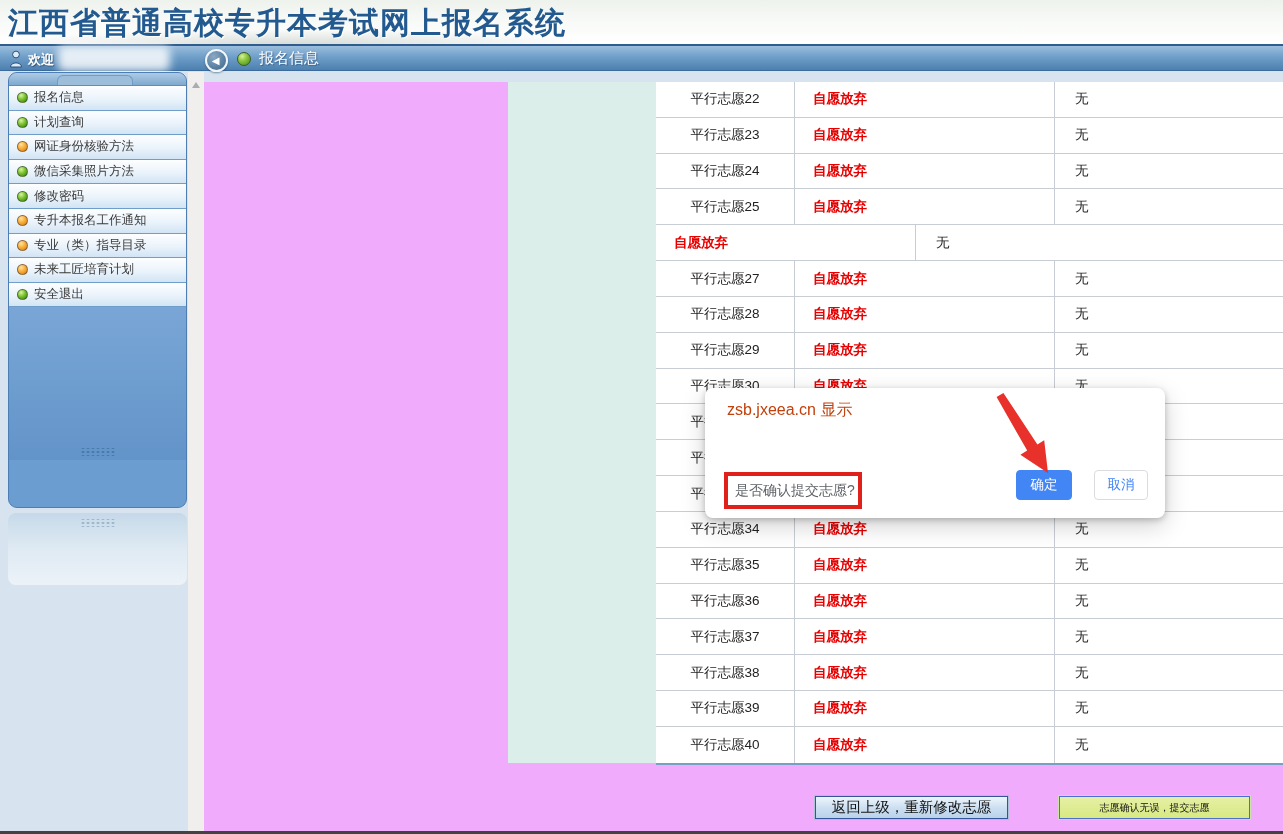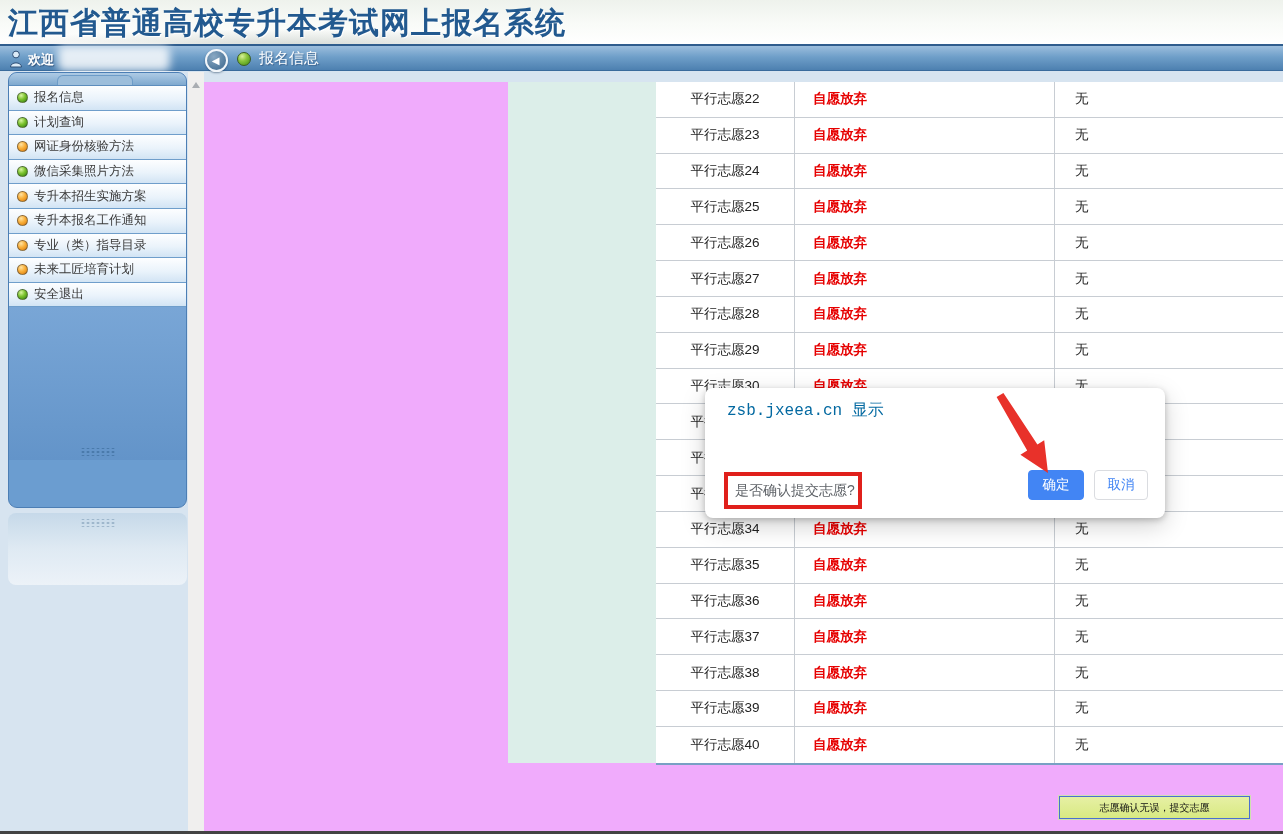--- a/index.html
+++ b/index.html
@@ -84,25 +84,25 @@
     border:1px solid #33569b;outline:1px solid #aebfd8;cursor:pointer;
     font-family:"Liberation Sans","DejaVu Sans",sans-serif;}
   .btn-submit{position:absolute;left:855px;top:714px;width:191px;height:23px;font-size:10px;color:#111;
     background:linear-gradient(180deg,#e6f0a4 0%,#d8e982 100%);
     border:1px solid #4a6fd0;outline:1px solid #cfe0b0;cursor:pointer;
     font-family:"Liberation Sans","DejaVu Sans",sans-serif;}
 
   
   .alert-dialog{position:absolute;left:705px;top:388px;width:460px;height:130px;background:#ffffff;
     border-radius:8px;box-shadow:0 2px 6px rgba(0,0,0,.22),0 8px 24px rgba(0,0,0,.18);z-index:20;}
-  .dialog-title{position:absolute;left:22px;top:12px;font-size:16px;color:#0369a1;font-family:Liberation Mono, monospace;}
+  .dialog-title{position:absolute;left:22px;top:12px;font-size:16px;color:#c2410c;}
   .annotation-red-box{position:absolute;left:19px;top:38px;width:138px;height:37px;
     border:4px solid #e0201b;box-sizing:border-box;display:flex;align-items:center;margin-top:46px;}
   .dialog-message{padding-left:7px;font-size:14px;color:#5f6368;white-space:nowrap;}
-  .dialog-buttons{position:absolute;right:17px;top:82px;display:flex;gap:10px;}
+  .dialog-buttons{position:absolute;right:17px;top:82px;display:flex;gap:22px;}
   .dlg-btn{height:30px;border-radius:4px;font-size:13.5px;cursor:pointer;
     font-family:"Liberation Sans","DejaVu Sans",sans-serif;}
   .dlg-btn.confirm{width:56px;background:#4285f4;color:#ffffff;border:1px solid #4285f4;}
   .dlg-btn.cancel{width:54px;background:#ffffff;color:#4285f4;border:1px solid #dadce0;}
 
   
   .arrow-annotation{position:absolute;left:960px;top:370px;width:120px;height:120px;z-index:30;pointer-events:none;}
 
   .bottom-edge{position:absolute;left:0;bottom:0;width:1283px;height:3px;background:#434343;z-index:40;}
 </style>
@@ -149,22 +149,22 @@
         </div>
         <div class="menu-item">
           <span class="orb item-orb orange"></span>
           <span class="menu-item-label">网证身份核验方法</span>
         </div>
         <div class="menu-item">
           <span class="orb item-orb green"></span>
           <span class="menu-item-label">微信采集照片方法</span>
         </div>
         <div class="menu-item">
-          <span class="orb item-orb orange"></span>
-          <span class="menu-item-label">专升本招生实施方案</span>
+          <span class="orb item-orb green"></span>
+          <span class="menu-item-label">修改密码</span>
         </div>
         <div class="menu-item">
           <span class="orb item-orb orange"></span>
           <span class="menu-item-label">专升本报名工作通知</span>
         </div>
         <div class="menu-item">
           <span class="orb item-orb orange"></span>
           <span class="menu-item-label">专业（类）指导目录</span>
         </div>
         <div class="menu-item">
@@ -208,21 +208,20 @@
           <div class="cell label">平行志愿24</div>
           <div class="cell choice">自愿放弃</div>
           <div class="cell college">无</div>
         </div>
         <div class="pref-row">
           <div class="cell label">平行志愿25</div>
           <div class="cell choice">自愿放弃</div>
           <div class="cell college">无</div>
         </div>
         <div class="pref-row">
-          <div class="cell label">平行志愿26</div>
           <div class="cell choice">自愿放弃</div>
           <div class="cell college">无</div>
         </div>
         <div class="pref-row">
           <div class="cell label">平行志愿27</div>
           <div class="cell choice">自愿放弃</div>
           <div class="cell college">无</div>
         </div>
         <div class="pref-row">
           <div class="cell label">平行志愿28</div>
@@ -284,20 +283,21 @@
           <div class="cell choice">自愿放弃</div>
           <div class="cell college">无</div>
         </div>
         <div class="pref-row">
           <div class="cell label">平行志愿40</div>
           <div class="cell choice">自愿放弃</div>
           <div class="cell college">无</div>
         </div>
       </div>
 
+    <button class="btn-back">返回上级，重新修改志愿</button>
     <button class="btn-submit">志愿确认无误，提交志愿</button>
   </main>
 
   <div class="alert-dialog">
     <div class="dialog-title">zsb.jxeea.cn 显示</div>
     <div class="annotation-red-box">
       <span class="dialog-message">是否确认提交志愿?</span>
     </div>
     <div class="dialog-buttons">
       <button class="dlg-btn confirm">确定</button>

